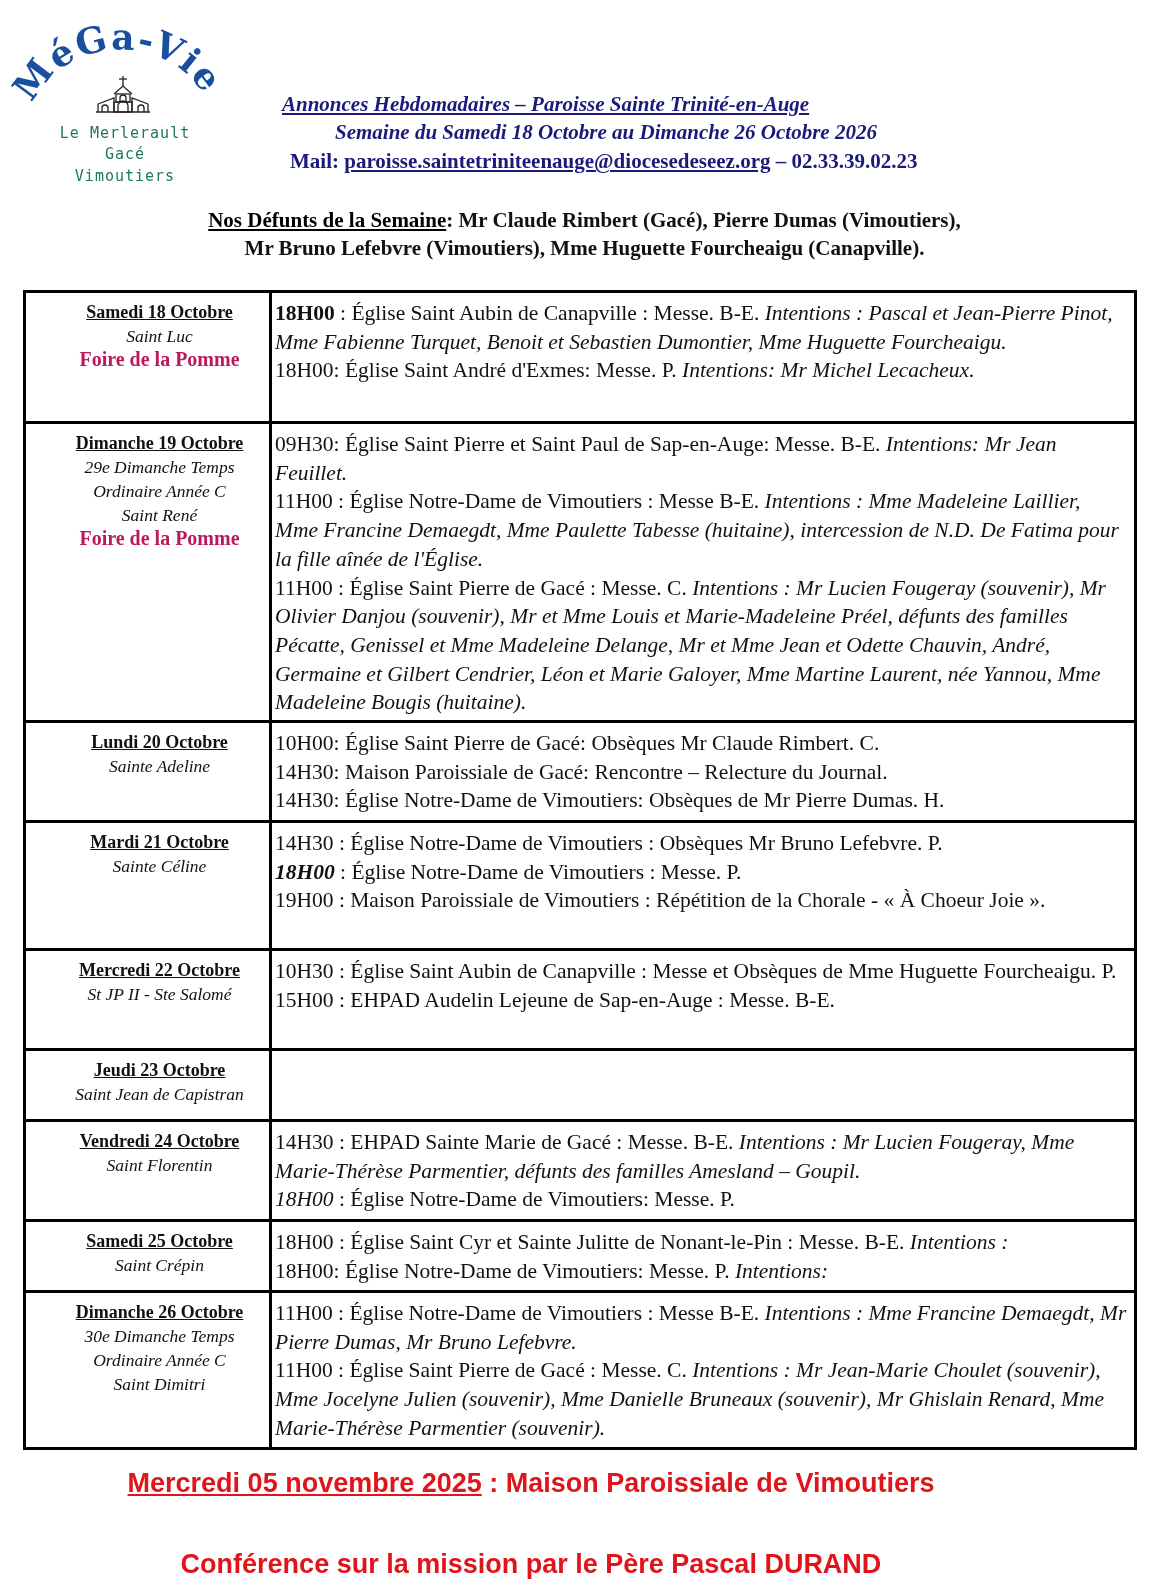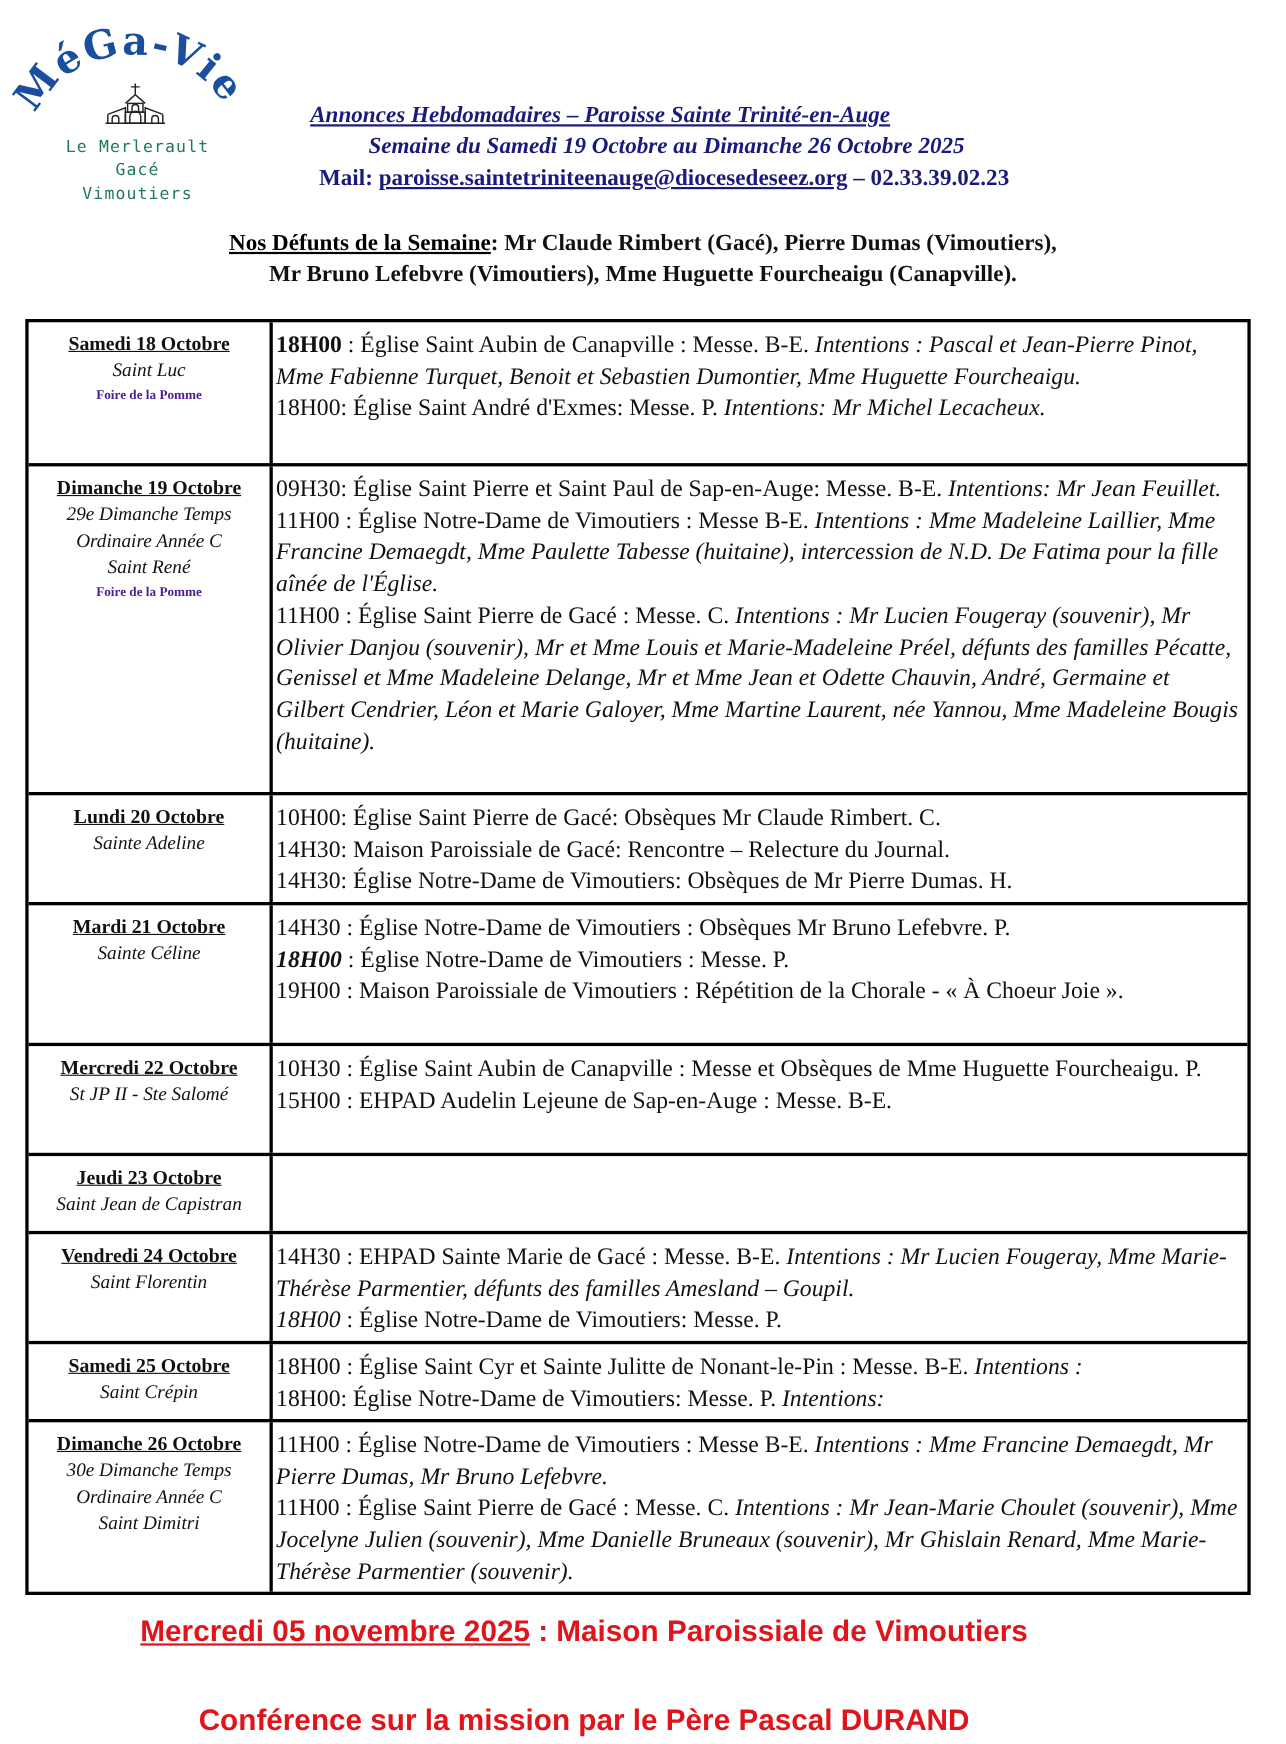--- a/index.html
+++ b/index.html
@@ -22,27 +22,27 @@
   .hdr-mail { top:149px; left:290px; font-size:21px; }
   .hdr-mail a { color:#1a1a7a; text-decoration:underline; }
 
   .defunts { position:absolute; top:206px; left:0; width:1169px; text-align:center;
              font-weight:bold; font-size:21px; line-height:28px; color:#111; }
   .defunts .lbl { color:#000000; text-decoration:underline; }
 
   
   .sched { position:absolute; left:23px; top:290px; width:1114px; border:3px solid #000;
            box-sizing:border-box; }
-  .row { display:flex; border-top:3px solid #000; box-sizing:border-box; }
+  .row { display:flex; border-top:3px solid #000; box-sizing:border-box;padding-left:24px; }
   .row:first-child { border-top:none; }
   .day { width:222px; flex:none; border-right:3px solid #000; text-align:center;
          padding-top:8px; box-sizing:border-box; }
   .day-name { font-weight:bold; font-size:18px; text-decoration:underline; line-height:23px; }
   .day-saint { font-style:italic; font-size:17.5px; line-height:24px; }
-  .day-event { font-weight:bold; font-size:12px; color:#4c1d95; line-height:23px; }
+  .day-event { font-weight:bold; font-size:20px; color:#be185d; line-height:23px; }
   .events { flex:1; padding:6px 6px 4px 3px; font-size:21.5px; line-height:28.7px; }
   .ev { display:block; }
   .ev .i { font-style:italic; }
   .ev .b { font-weight:bold; }
   .ev .bi { font-weight:bold; font-style:italic; }
 
   .r1 { height:128px; } .r2 { height:299px; } .r3 { height:100px; } .r4 { height:128px; }
   .r5 { height:100px; } .r6 { height:71px; } .r7 { height:100px; } .r8 { height:71px; }
   .r9 { height:157px; }
 
@@ -80,21 +80,21 @@
       <path d="M128 104 v-4 a3 3 0 0 1 6 0 v4"></path>
       <line x1="86" y1="104" x2="140" y2="104"></line>
     </g>
   </svg>
   <div class="logo-town t1">Le Merlerault</div>
   <div class="logo-town t2">Gacé</div>
   <div class="logo-town t3">Vimoutiers</div>
 </div>
 
 <div class="hdr hdr-title">Annonces Hebdomadaires – Paroisse Sainte Trinité-en-Auge</div>
-<div class="hdr hdr-week">Semaine du Samedi 19 Octobre au Dimanche 26 Octobre 2025</div>
+<div class="hdr hdr-week">Semaine du Samedi 18 Octobre au Dimanche 26 Octobre 2026</div>
 <div class="hdr hdr-mail">
   <span>Mail: </span><a>paroisse.saintetriniteenauge@diocesedeseez.org</a><span> – 02.33.39.02.23</span>
 </div>
 
 <div class="defunts">
   <div><span class="lbl">Nos Défunts de la Semaine</span><span>: Mr Claude Rimbert (Gacé), Pierre Dumas (Vimoutiers),</span></div>
   <div>Mr Bruno Lefebvre (Vimoutiers), Mme Huguette Fourcheaigu (Canapville).</div>
 </div>
 
 <div class="sched" id="sched">

